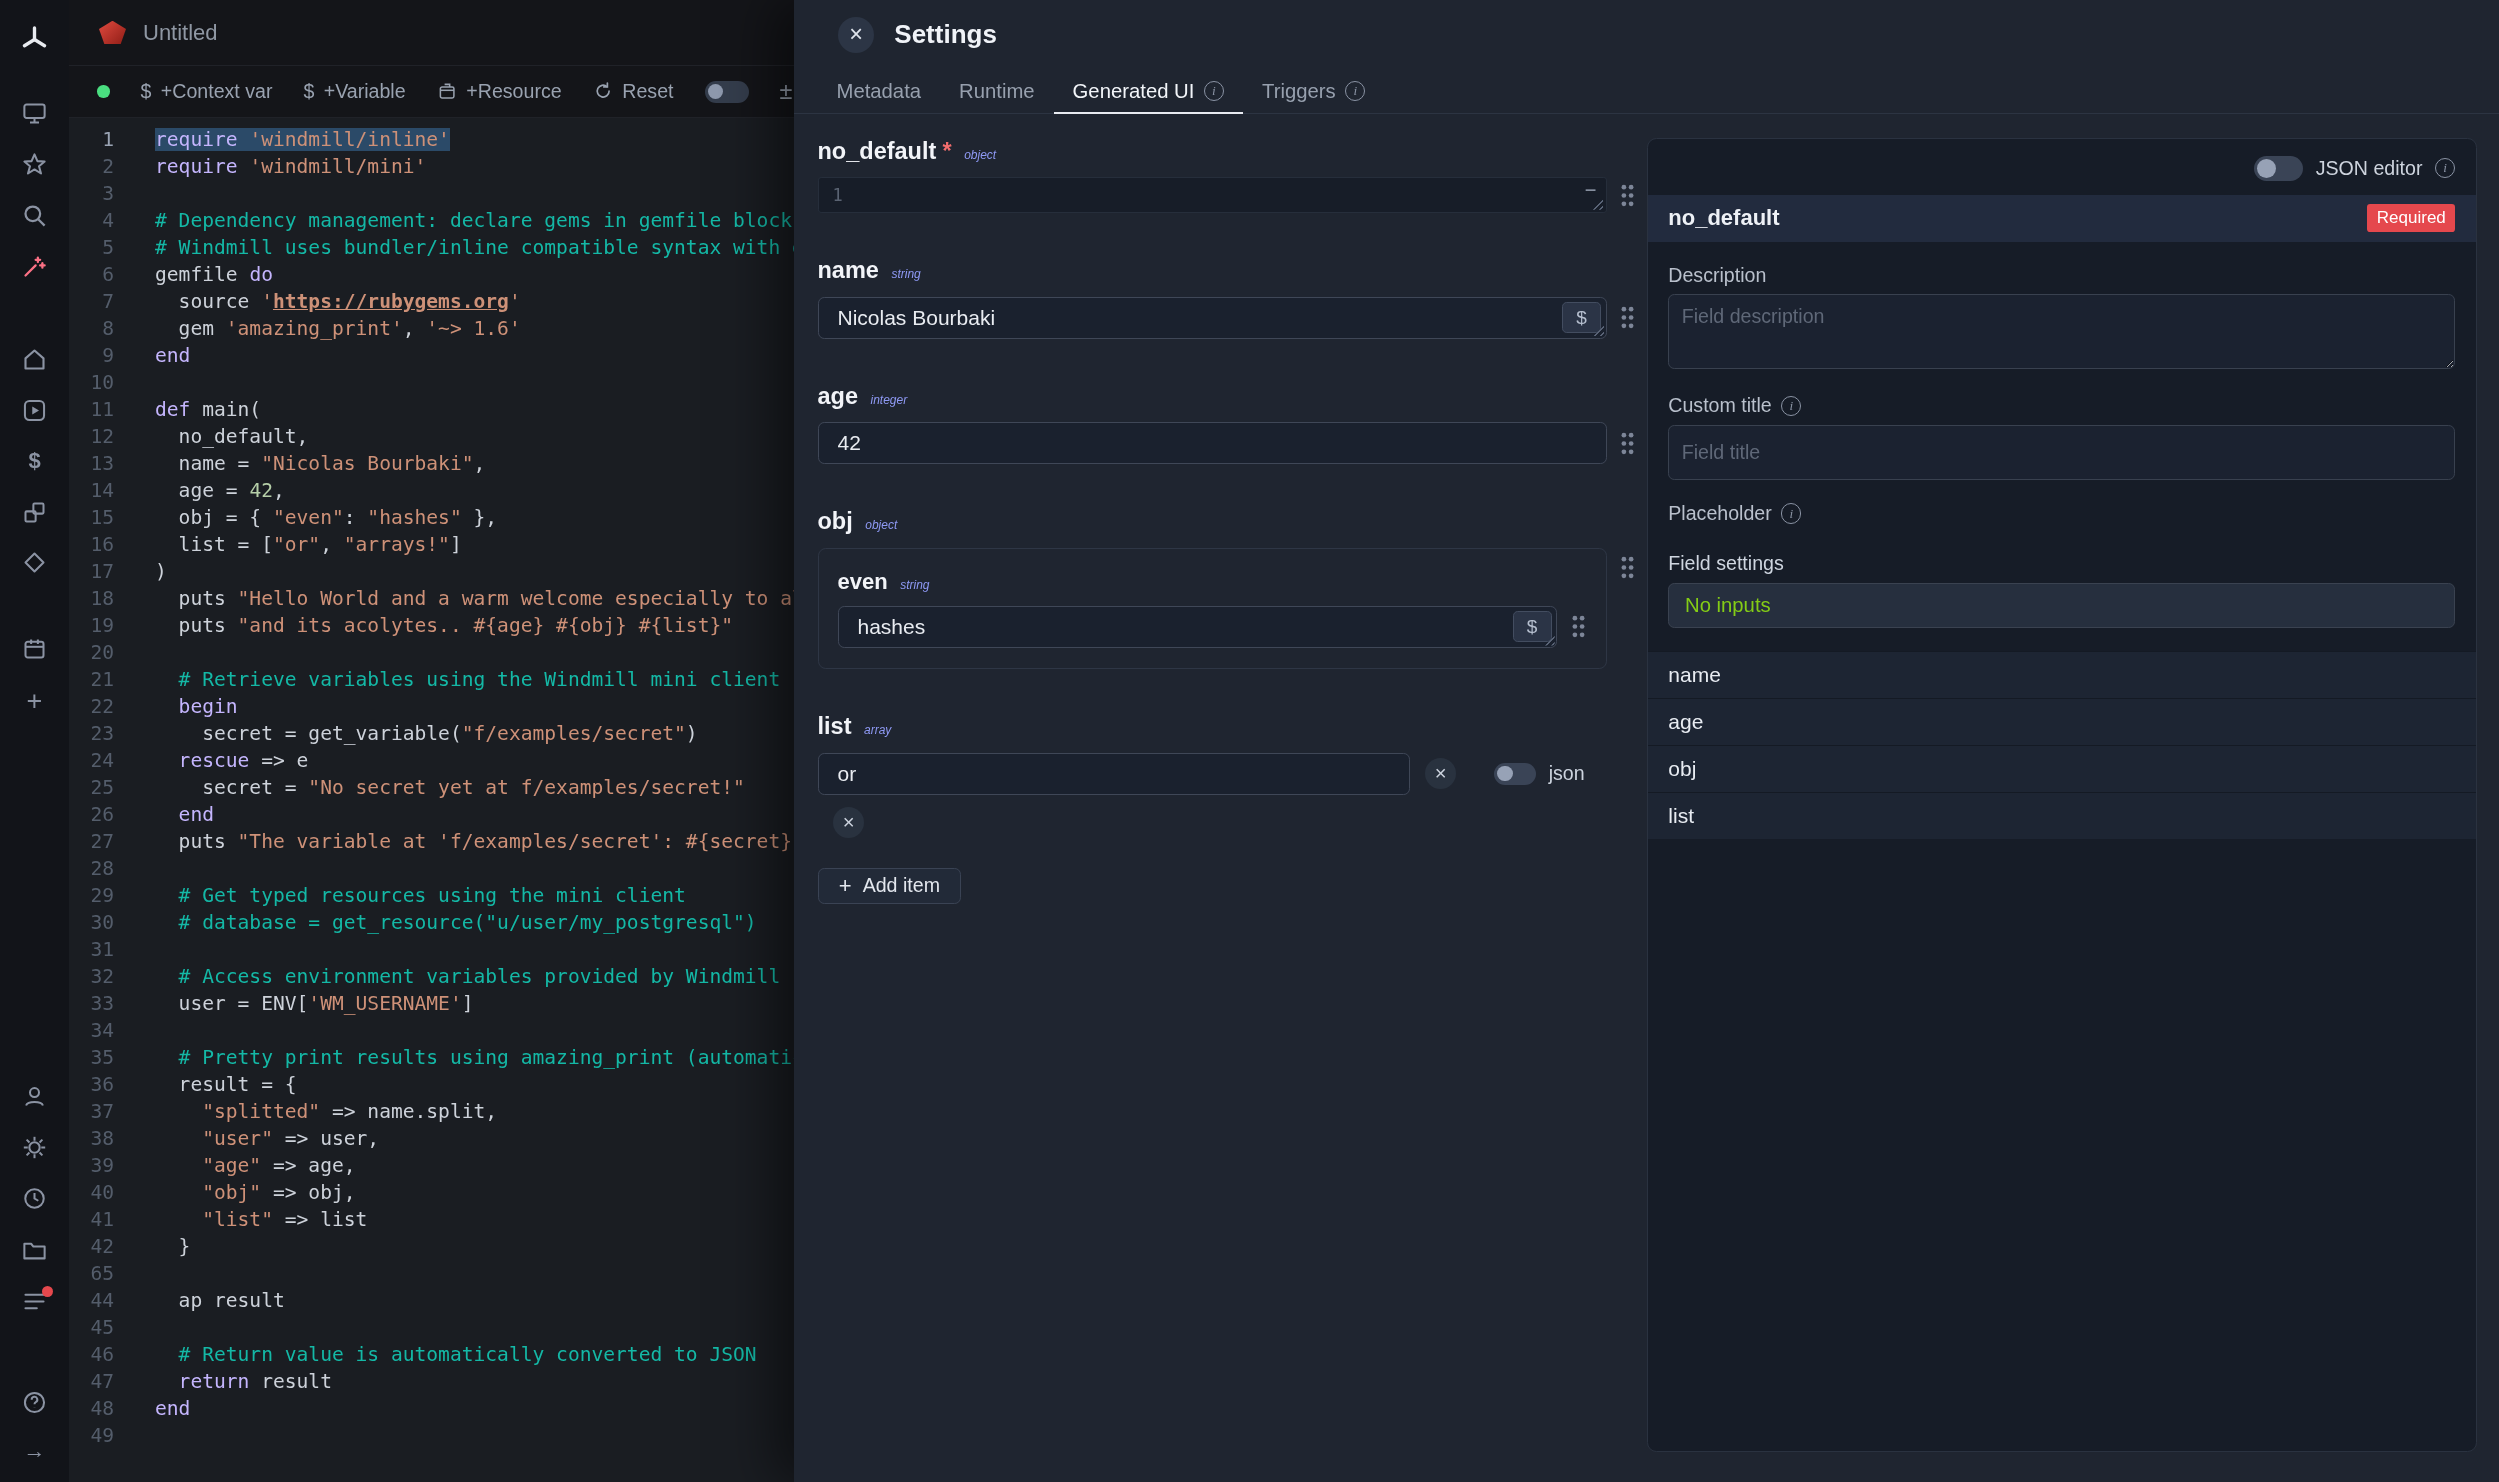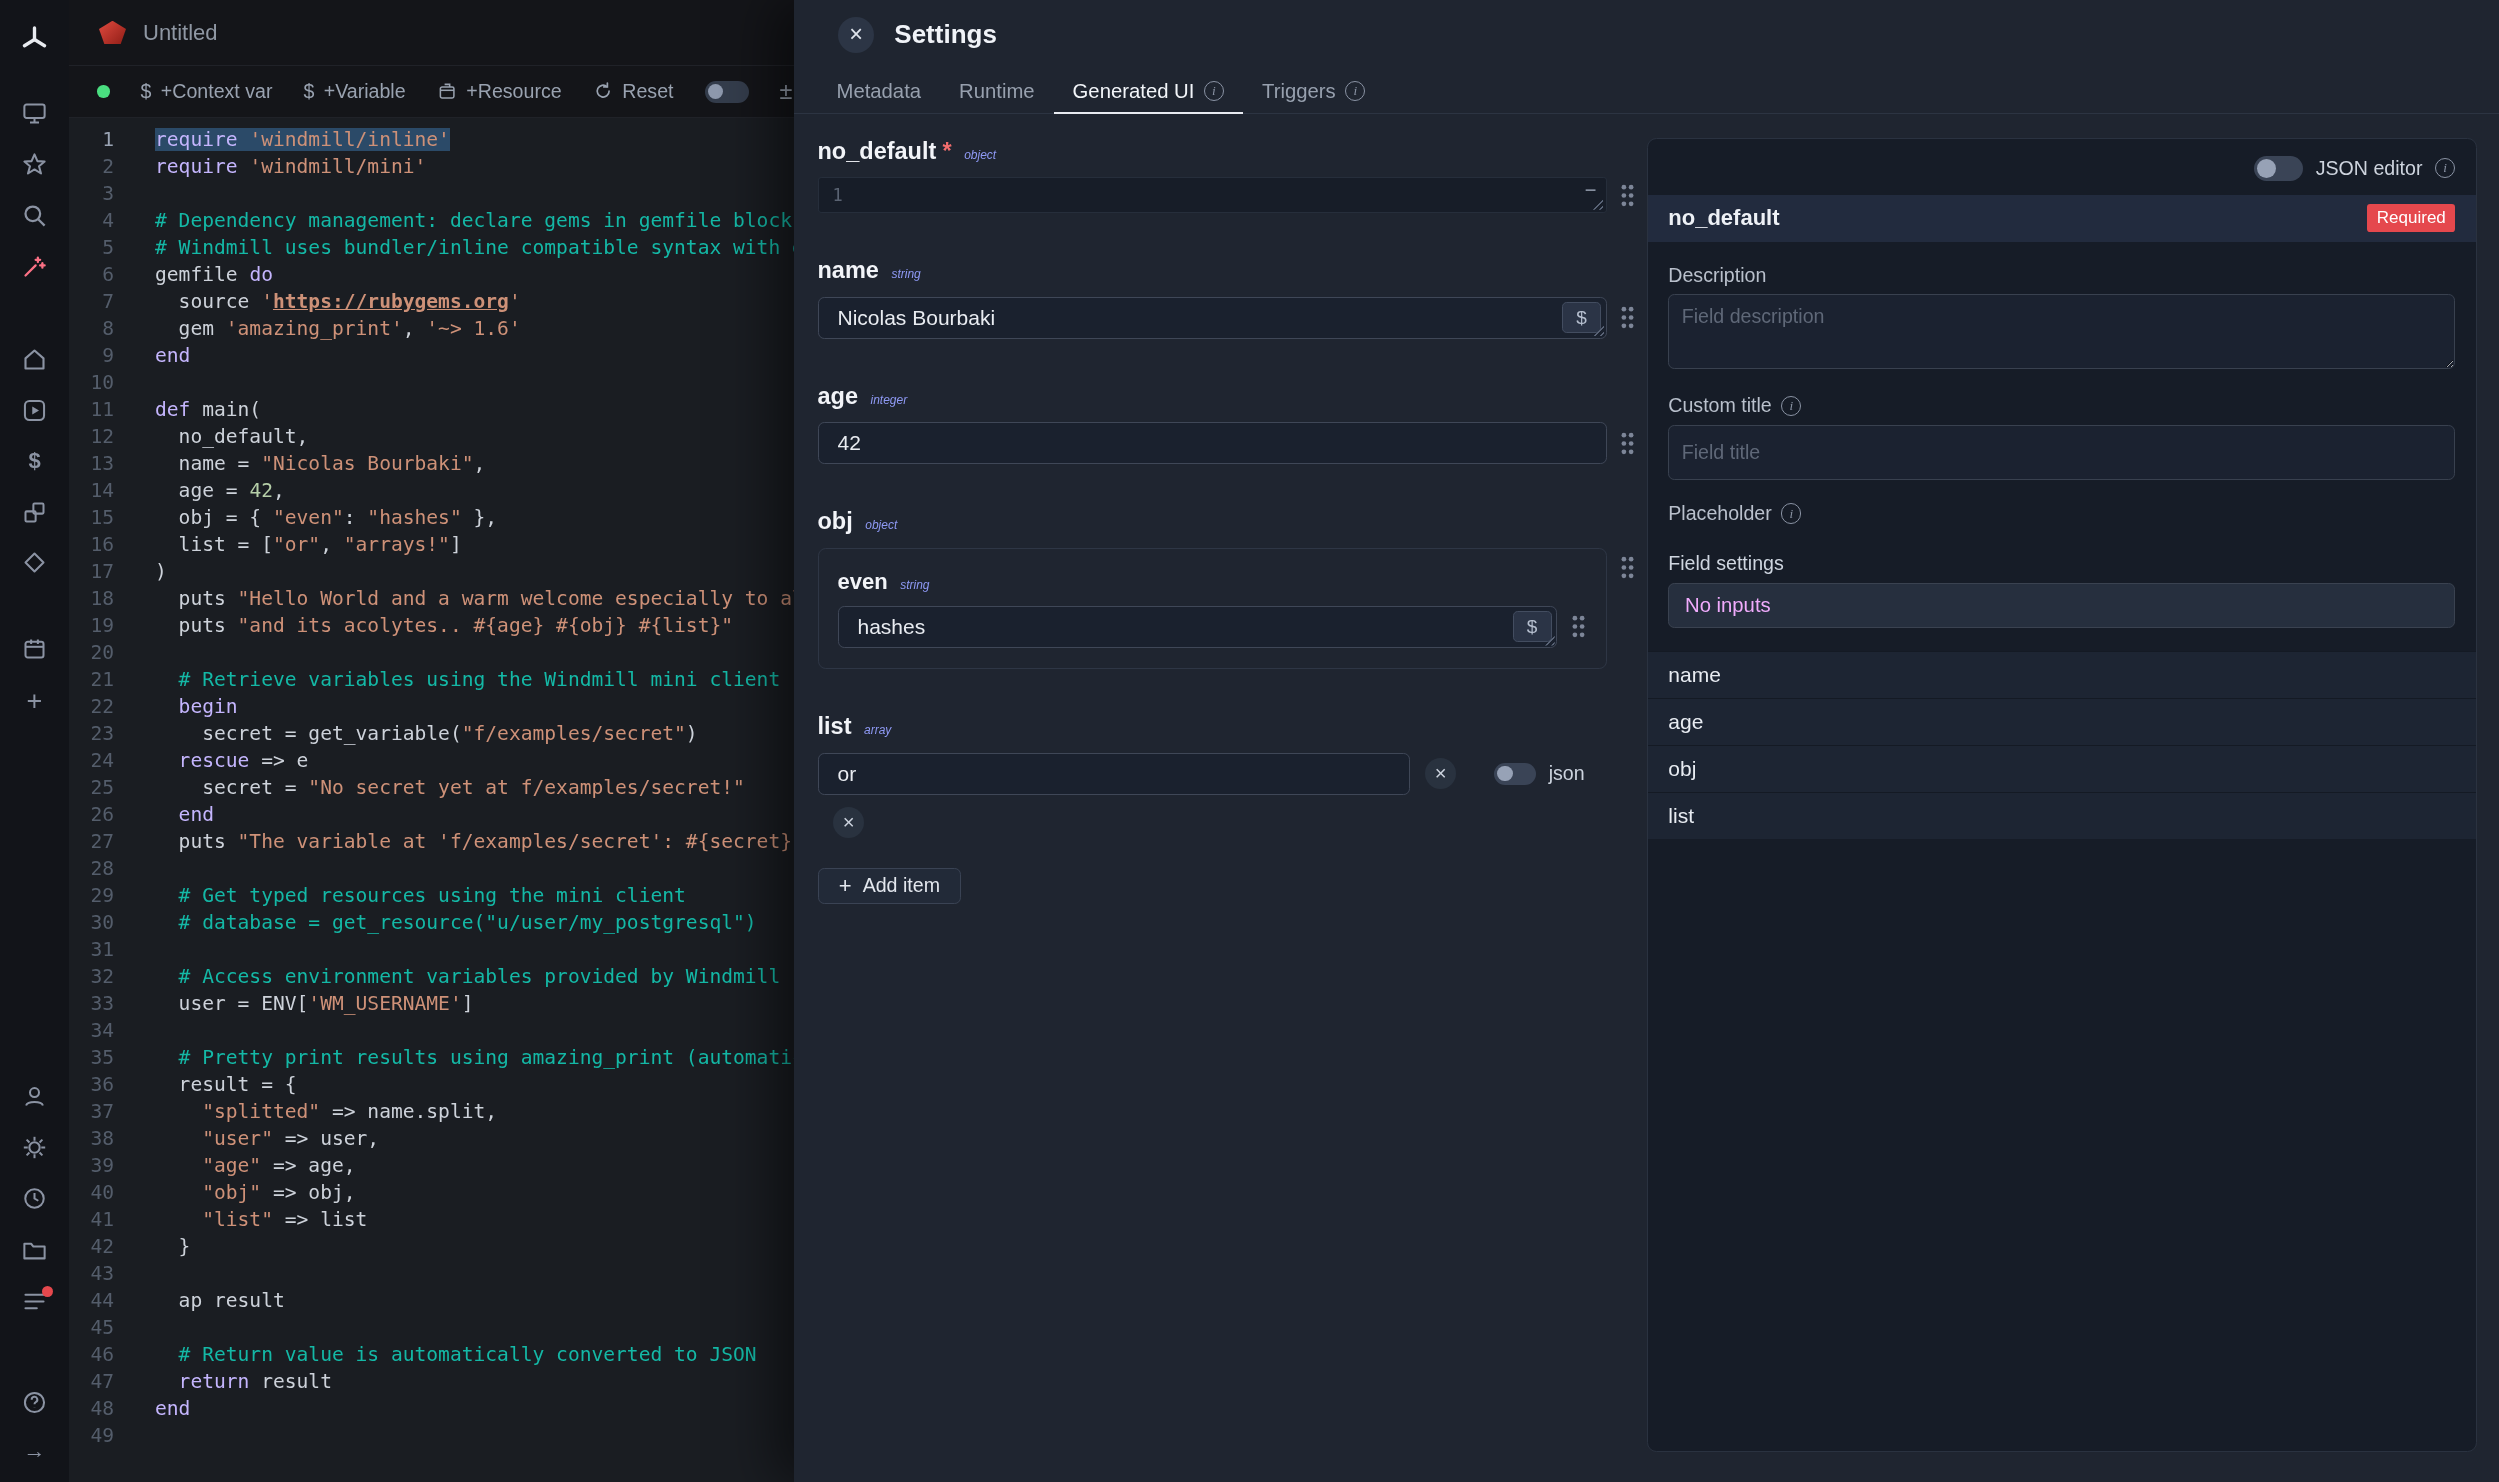--- a/index.html
+++ b/index.html
@@ -97,21 +97,21 @@
   .sel-row { height:47px; background:#222b3e; display:flex; align-items:center; justify-content:space-between; padding:0 20.3px; }
   .sel-name { font-size:22px; font-weight:bold; color:#eef1f6; }
   .req-badge { background:#e5484d; color:#fff; font-size:17px; padding:3.9px 9.4px; border-radius:3.1px; }
   .isec { padding:0 20.3px; }
   .ilabel { margin:22px 0 7.8px; font-size:19.6px; color:#b9c0cc; display:flex; align-items:center; gap:9.4px; }
   .iarea { width:100%; height:75px; background:#1b2230; border:0.8px solid #39414f; border-radius:6.3px; color:#e9ecf1; font-size:19.6px; font-family:"Liberation Sans",sans-serif; padding:9.4px 12.5px; resize:vertical; outline:none; }
   .iinput { width:100%; height:55px; background:#1b2230; border:0.8px solid #39414f; border-radius:6.3px; color:#e9ecf1; font-size:19.6px; font-family:"Liberation Sans",sans-serif; padding:0 12.5px; outline:none; }
   .iinput.lit { background:#2b3446; }
   input::placeholder, textarea::placeholder { color:#5f6878; }
   .fs-label { margin-top:27px; color:#cfd6e0; }
-  .noinputs { height:45px; margin-top:3.1px; background:#262f3e; border:0.8px solid #3a4250; border-radius:6.3px; display:flex; align-items:center; padding:0 15.7px; color:#f0abfc; font-size:20.3px; }
+  .noinputs { height:45px; margin-top:3.1px; background:#262f3e; border:0.8px solid #3a4250; border-radius:6.3px; display:flex; align-items:center; padding:0 15.7px; color:#84cc16; font-size:20.3px; }
   .irows { margin-top:23.5px; }
   .irow { height:47px; padding:0 20.3px; display:flex; align-items:center; font-size:21px; color:#e8ecf2; background:#1d2533; border-top:0.8px solid #141a24; cursor:pointer; }
 </style>
 </head>
 <body>
 
 <nav class="rail">
   <div class="ric" style="top:23.5px;">
     <svg class="logo-svg" viewBox="0 0 24 24" fill="none" stroke="#e8ebf0" stroke-width="2.6" stroke-linecap="round">
       <line x1="12" y1="12" x2="12" y2="3"></line>
@@ -299,21 +299,21 @@
         <div class="ln">33</div>
         <div class="ln">34</div>
         <div class="ln">35</div>
         <div class="ln">36</div>
         <div class="ln">37</div>
         <div class="ln">38</div>
         <div class="ln">39</div>
         <div class="ln">40</div>
         <div class="ln">41</div>
         <div class="ln">42</div>
-        <div class="ln">43</div>
+        <div class="ln">65</div>
         <div class="ln">44</div>
         <div class="ln">45</div>
         <div class="ln">46</div>
         <div class="ln">47</div>
         <div class="ln">48</div>
         <div class="ln">49</div>
       </div>
     <div class="codecol">
         <div class="cl"><span class="selbg"><span class="tok-k">require</span> <span class="tok-s">'windmill/inline'</span></span></div>
         <div class="cl"><span class="tok-k">require</span> <span class="tok-s">'windmill/mini'</span></div>

